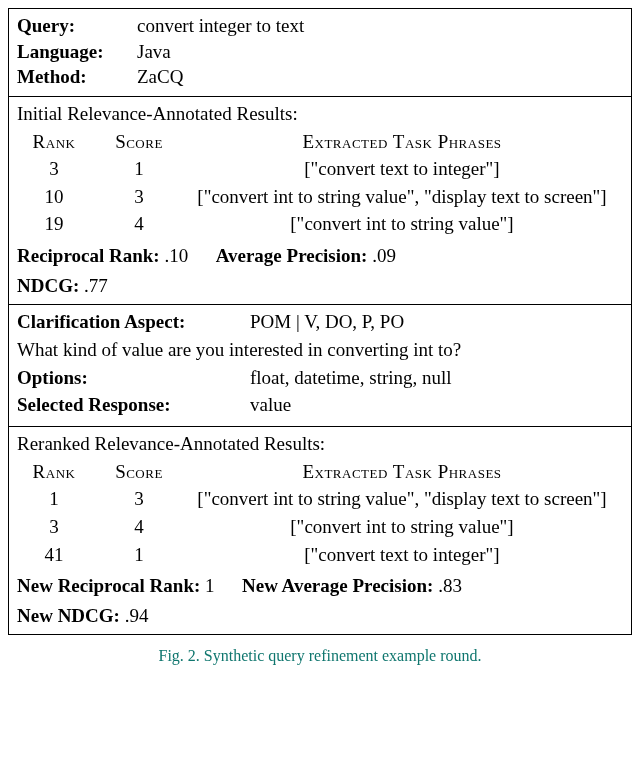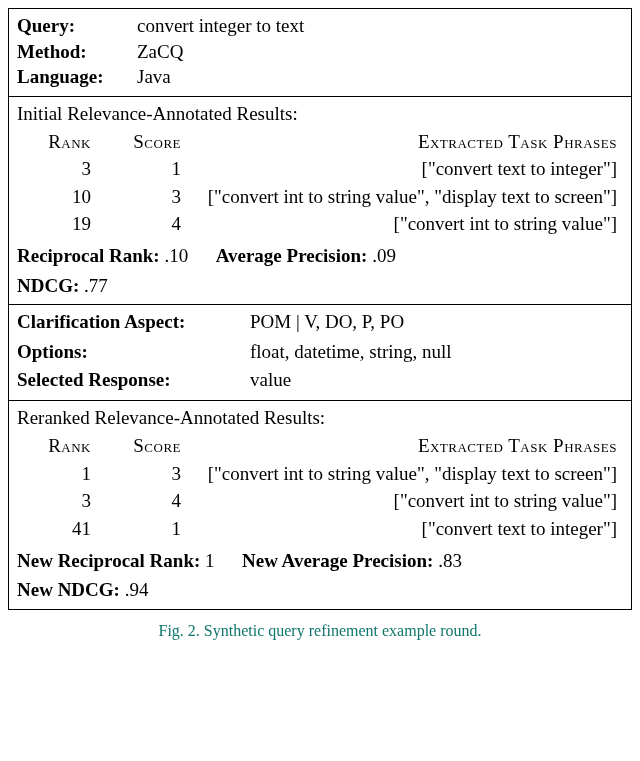--- a/index.html
+++ b/index.html
@@ -36,21 +36,21 @@
     font-weight: normal;
     margin-bottom: 2px;
   }
   table.res {
     border-collapse: collapse;
     width: 100%;
     table-layout: fixed;
   }
   table.res td, table.res th {
     vertical-align: top;
-    text-align: right;
+    text-align: center;
     padding: 0 6px 2px 0;
   }
   table.res th {
     font-weight: normal;
     font-variant: small-caps;
     letter-spacing: 0.5px;
     padding-bottom: 2px;
   }
   .col-rank { width: 80px; }
   .col-score { width: 90px; }
@@ -86,26 +86,26 @@
 <body>
 
 <div class="outer">
 
   <div class="section">
     <div class="kv-row">
       <div class="kv-label">Query:</div>
       <div class="kv-value">convert integer to text</div>
     </div>
     <div class="kv-row">
+      <div class="kv-label">Language:</div>
+      <div class="kv-value">Java</div>
+    </div>
+    <div class="kv-row">
       <div class="kv-label">Method:</div>
       <div class="kv-value">ZaCQ</div>
-    </div>
-    <div class="kv-row">
-      <div class="kv-label">Language:</div>
-      <div class="kv-value">Java</div>
     </div>
   </div>
 
   <div class="section">
     <div class="sec-title">Initial Relevance-Annotated Results:</div>
     <table class="res">
       <colgroup>
           <col class="col-rank">
           <col class="col-score">
           <col class="col-phr">
@@ -145,20 +145,21 @@
       <span>.77</span>
     </div>
   </div>
 
   <div class="section">
     <div class="spec-row">
       <div class="spec-label">Clarification Aspect:</div>
       <div class="spec-value">POM | V, DO, P, PO</div>
     </div>
     <div class="spec-row">
+      <div class="spec-value">What kind of value are you interested in converting int to?</div>
     </div>
     <div class="spec-row">
       <div class="spec-label">Options:</div>
       <div class="spec-value">float, datetime, string, null</div>
     </div>
     <div class="spec-row">
       <div class="spec-label">Selected Response:</div>
       <div class="spec-value">value</div>
     </div>
   </div>

